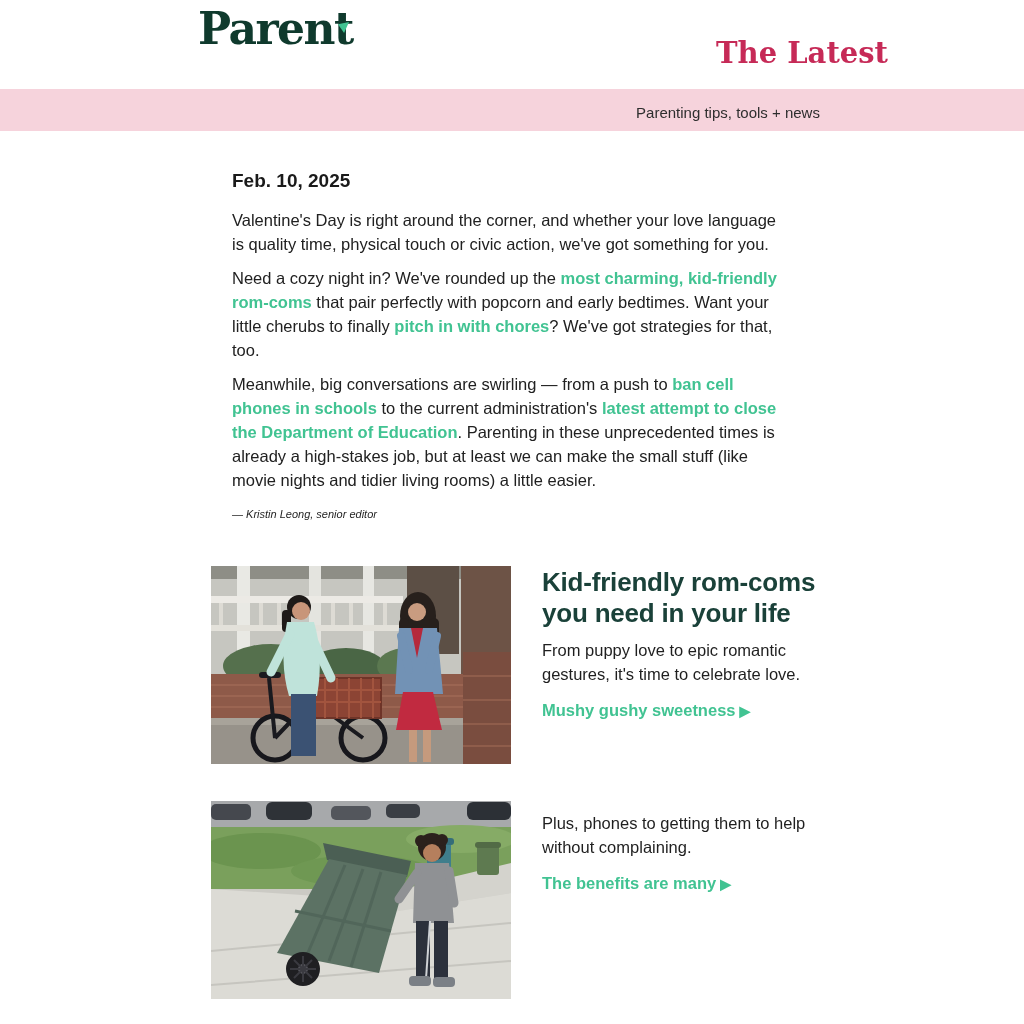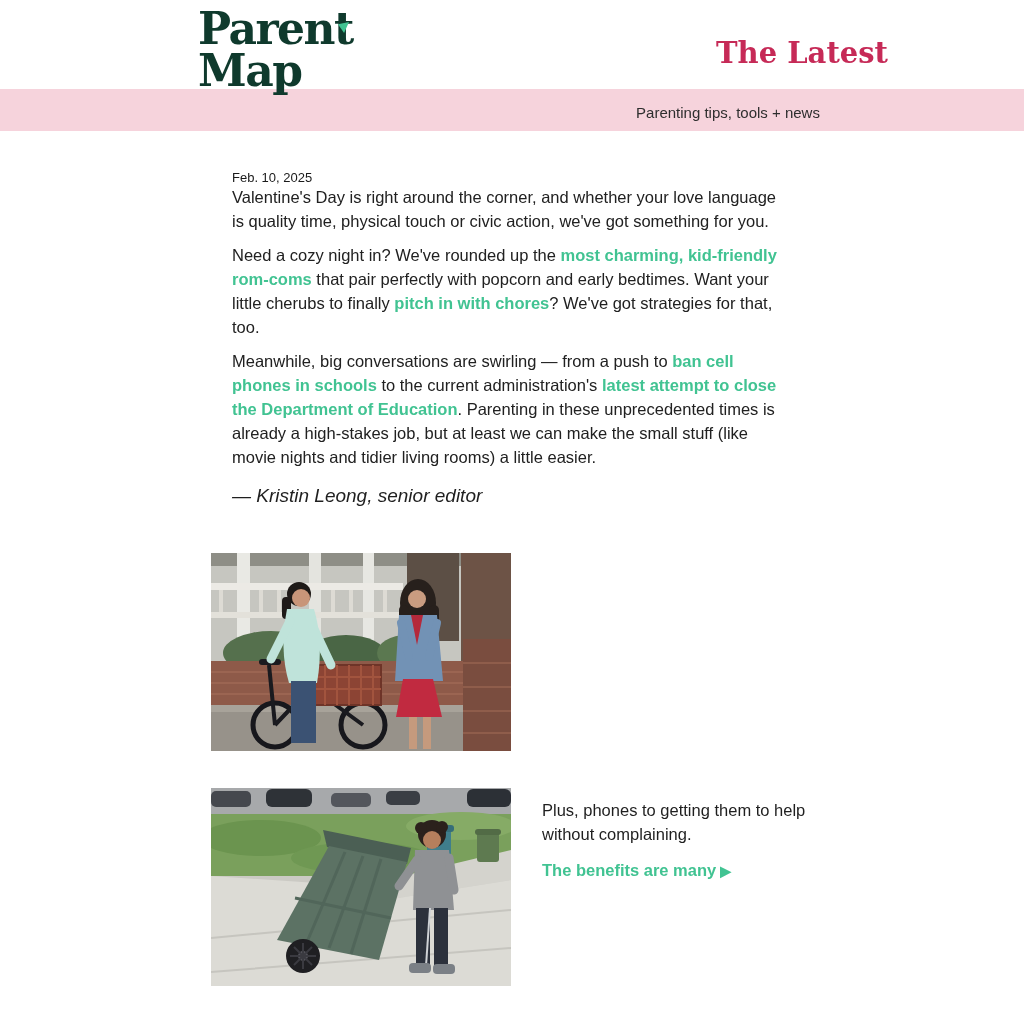--- a/index.html
+++ b/index.html
@@ -37,24 +37,24 @@
     clip-path:polygon(0 20%,100% 0,55% 100%);
   }
   .edition-title{
     position:absolute;left:802px;top:36px;transform:translateX(-50%);
     font-family:"DejaVu Serif",serif;font-weight:bold;
     font-size:29px;color:var(--crimson);white-space:nowrap;
   }
   
   .content{position:absolute;left:211px;top:170px;width:611px;}
   .intro{padding-left:21px;width:600px;}
-  .date{font-size:13px;font-weight:normal;color:#1a1a1a;}
+  .date{font-size:19px;font-weight:bold;color:#1a1a1a;margin-bottom:16px;}
   .intro p{font-size:16.5px;line-height:24px;margin-bottom:10px;max-width:558px;}
   .green-link{color:var(--link-green);font-weight:bold;cursor:pointer;}
-  .byline{font-size:19px;font-style:italic;margin-top:16px;color:#1f1f1f;}
+  .byline{font-size:11px;font-style:italic;margin-top:16px;color:#1f1f1f;}
   
   .article{display:flex;align-items:flex-start;}
   .article.first{margin-top:46px;}
   .article.second{margin-top:37px;}
   .article-image{
     width:300px;height:198px;flex:none;overflow:hidden;cursor:pointer;background:#b7b4ab;
   }
   .article-image svg{display:block;width:300px;height:198px;}
   .article-text{margin-left:31px;width:282px;padding-top:1px;}
   .article-text h2{
@@ -68,21 +68,20 @@
   }
   .article-cta .arrow{font-size:14px;margin-left:4px;}
 </style>
 </head>
 <body>
 
 <div class="banner"></div>
 
 <div class="logo">
   <div>Parent</div>
-  <div>Map</div>
   <span class="logo-accent"></span>
 </div>
 
 <div class="edition-title">The Latest</div>
 <div class="tagline">Parenting tips, tools + news</div>
 
 <div class="content">
 
   <div class="intro">
     <div class="date">Feb. 10, 2025</div>
@@ -151,20 +150,27 @@
           <circle cx="206" cy="46" r="9" fill="#c99c80"></circle>
           <path d="M188 62 L226 62 L232 128 L184 128 Z" fill="#7292b5"></path>
           <path d="M200 62 L206 92 L212 62 Z" fill="#b5293b"></path>
           <path d="M192 126 L222 126 L231 164 L185 164 Z" fill="#c12a40"></path>
           <rect x="198" y="164" width="8" height="32" fill="#c59a7d"></rect>
           <rect x="212" y="164" width="8" height="32" fill="#c59a7d"></rect>
           <path d="M190 70 L198 104 M226 70 L218 104" stroke="#7292b5" stroke-width="8" stroke-linecap="round"></path>
         </g>
       </svg>
     </div>
+    <div class="article-text">
+      <h2>Kid-friendly rom-coms you need in your life</h2>
+      <div class="article-desc">From puppy love to epic romantic gestures, it's time to celebrate love.</div>
+      <div class="article-cta">
+        <span>Mushy gushy sweetness</span><span class="arrow">▶</span>
+      </div>
+    </div>
   </div>
 
   <div class="article second">
     <div class="article-image">
       <svg viewBox="0 0 300 198" aria-hidden="true">
         <rect width="300" height="198" fill="#cbcac4"></rect>
         <g>
           <rect width="300" height="26" fill="#a7a9ab"></rect>
           <rect x="0" y="3" width="40" height="16" rx="5" fill="#45484e"></rect>
           <rect x="55" y="1" width="46" height="18" rx="6" fill="#2e3237"></rect>

